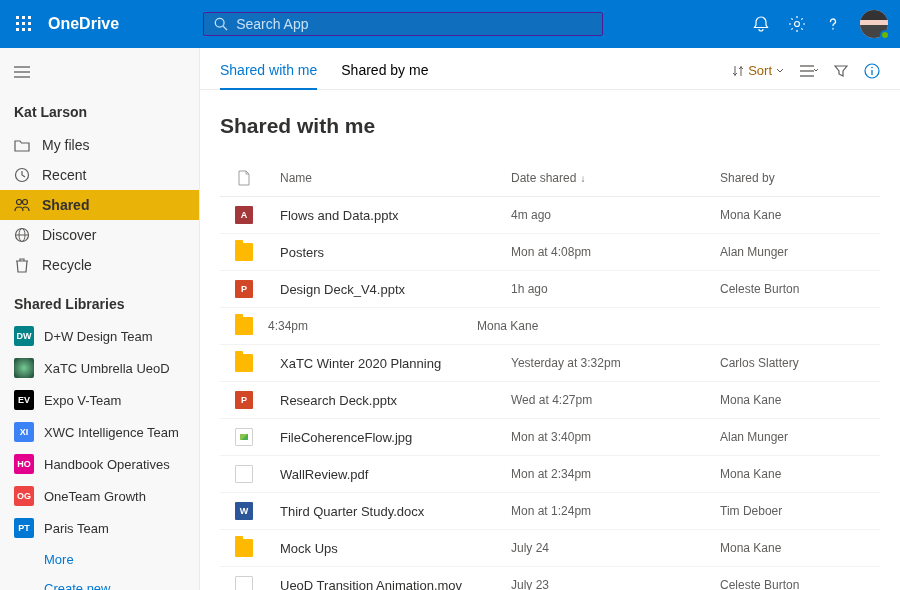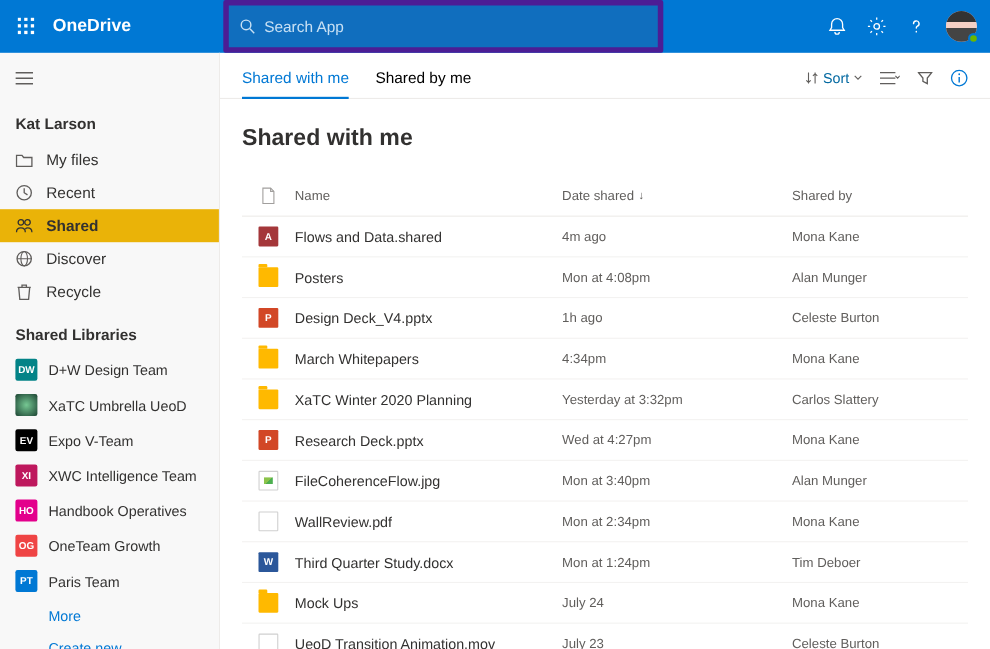--- a/index.html
+++ b/index.html
@@ -1,21 +1,21 @@
 <!DOCTYPE html>
 <html><head>
 <meta charset="utf-8">
 <style>
 * { margin: 0; padding: 0; box-sizing: border-box; font-family: "Segoe UI", -apple-system, sans-serif; }
 body { width: 900px; height: 590px; overflow: hidden; background: #fff; }
 
 .header { height: 48px; background: #0078d4; display: flex; align-items: center; padding: 0 12px; gap: 12px; }
 .app-launcher { width: 24px; height: 24px; display: flex; align-items: center; justify-content: center; cursor: pointer; }
 .app-title { color: #fff; font-size: 16px; font-weight: 600; margin-right: 72px; }
-.search-box { flex: 0 0 400px; height: 48px; background: #106ebe; border: 5px solid #4c1d95; border-radius: 2px; display: flex; align-items: center; padding: 0 10px; gap: 8px; }
+.search-box { flex: 0 0 400px; height: 24px; background: #106ebe; border: 1px solid #4c1d95; border-radius: 2px; display: flex; align-items: center; padding: 0 10px; gap: 8px; }
 .search-box input { flex: 1; background: transparent; border: none; outline: none; color: #fff; font-size: 14px; }
 .search-box input::placeholder { color: #c7e0f4; }
 .header-right { margin-left: auto; display: flex; align-items: center; gap: 18px; }
 .header-icon { cursor: pointer; display: flex; align-items: center; justify-content: center; }
 .avatar { width: 28px; height: 28px; border-radius: 50%; background: #f3d6e4; position: relative; overflow: visible; }
 .avatar-img { width: 100%; height: 100%; border-radius: 50%; background: linear-gradient(#333 0 35%, #f5d0c5 35% 55%, #444 55% 100%); }
 .presence { width: 10px; height: 10px; background: #6bb700; border: 2px solid #0078d4; border-radius: 50%; position: absolute; bottom: -2px; right: -2px; }
 
 .body-wrap { display: flex; height: 542px; }
 .sidebar { width: 200px; background: #f8f8f8; border-right: 1px solid #edebe9; overflow-y: auto; padding-top: 8px; }
@@ -28,29 +28,29 @@
 .lib-item { display: flex; align-items: center; gap: 10px; padding: 6px 14px; font-size: 13px; color: #323130; cursor: pointer; }
 .lib-badge { width: 20px; height: 20px; border-radius: 2px; display: flex; align-items: center; justify-content: center; font-size: 9px; font-weight: 600; color: #fff; flex-shrink: 0; }
 .lib-badge.img { background: radial-gradient(circle, #76c893, #1b4332); }
 .link-item { font-size: 13px; color: #0078d4; padding: 8px 14px 6px 44px; cursor: pointer; }
 
 .main { flex: 1; overflow: hidden; display: flex; flex-direction: column; }
 .tabs-row { display: flex; align-items: center; padding: 10px 20px 0; border-bottom: 1px solid #edebe9; gap: 24px; }
 .tab { font-size: 14px; color: #000000; padding: 4px 0 10px; cursor: pointer; border-bottom: 2px solid transparent; margin-bottom: -1px; }
 .tab.active { color: #0078d4; border-bottom-color: #0078d4; font-weight: 400; }
 .toolbar-right { margin-left: auto; display: flex; align-items: center; gap: 16px; padding-bottom: 6px; }
-.sort-btn { display: flex; align-items: center; gap: 4px; font-size: 13px; color: #0369a1; cursor: pointer; }
+.sort-btn { display: flex; align-items: center; gap: 4px; font-size: 13px; color: #a16207; cursor: pointer; }
 .tool-icon { cursor: pointer; display: flex; }
 
 .content { padding: 24px 20px 0; overflow-y: auto; flex: 1; }
 .page-title { font-size: 21px; font-weight: 600; color: #323130; margin-bottom: 24px; }
 .table { width: 100%; }
 .table-header { display: flex; align-items: center; padding: 8px 0 10px; border-bottom: 1px solid #edebe9; font-size: 12px; color: #605e5c; }
 .col-icon { width: 48px; display: flex; justify-content: center; }
-.col-name { flex: 1; }
+.col-name { flex: 1; margin-left: 12px; }
 .col-date { width: 180px; display: flex; align-items: center; gap: 4px; }
 .col-shared { width: 160px; margin-left: 29px; }
 .table-row { display: flex; align-items: center; padding: 9px 0; border-bottom: 1px solid #f3f2f1; font-size: 13px; color: #323130; cursor: pointer; }
 .table-row .col-date, .table-row .col-shared { font-size: 12px; color: #605e5c; }
 .ficon { width: 18px; height: 18px; border-radius: 1px; display: flex; align-items: center; justify-content: center; font-size: 9px; color: #fff; font-weight: 700; position: relative; }
 .ficon.folder { background: #ffb900; }
 .ficon.folder::before { content: ""; position: absolute; top: -3px; left: 0; width: 8px; height: 3px; background: #ffb900; border-radius: 1px 1px 0 0; }
 .ficon.accdb { background: #a4373a; }
 .ficon.pptx { background: #d24726; }
 .ficon.docx { background: #2b579a; }
@@ -176,21 +176,21 @@
         </div>
         <div class="lib-item">
           <span class="lib-badge img"></span>
           <span>XaTC Umbrella UeoD</span>
         </div>
         <div class="lib-item">
           <span class="lib-badge" style="background:#000000">EV</span>
           <span>Expo V-Team</span>
         </div>
         <div class="lib-item">
-          <span class="lib-badge" style="background:#be185d">XI</span>
+          <span class="lib-badge" style="background:#3b82f6">XI</span>
           <span>XWC Intelligence Team</span>
         </div>
         <div class="lib-item">
           <span class="lib-badge" style="background:#e3008c">HO</span>
           <span>Handbook Operatives</span>
         </div>
         <div class="lib-item">
           <span class="lib-badge" style="background:#ef4444">OG</span>
           <span>OneTeam Growth</span>
         </div>
@@ -257,21 +257,21 @@
             <span>Date shared</span>
             <span class="sort-arrow">↓</span>
           </div>
           <div class="col-shared">Shared by</div>
         </div>
         <div id="rows">
             <div class="table-row">
               <div class="col-icon">
                 <div class="ficon accdb">A</div>
               </div>
-              <div class="col-name">Flows and Data.shared</div>
+              <div class="col-name">Flows and Data.pptx</div>
               <div class="col-date">4m ago</div>
               <div class="col-shared">Mona Kane</div>
             </div>
             <div class="table-row">
               <div class="col-icon">
                 <div class="ficon folder"></div>
               </div>
               <div class="col-name">Posters</div>
               <div class="col-date">Mon at 4:08pm</div>
               <div class="col-shared">Alan Munger</div>
@@ -281,21 +281,20 @@
                 <div class="ficon pptx">P</div>
               </div>
               <div class="col-name">Design Deck_V4.pptx</div>
               <div class="col-date">1h ago</div>
               <div class="col-shared">Celeste Burton</div>
             </div>
             <div class="table-row">
               <div class="col-icon">
                 <div class="ficon folder"></div>
               </div>
-              <div class="col-name">March Whitepapers</div>
               <div class="col-date">4:34pm</div>
               <div class="col-shared">Mona Kane</div>
             </div>
             <div class="table-row">
               <div class="col-icon">
                 <div class="ficon folder"></div>
               </div>
               <div class="col-name">XaTC Winter 2020 Planning</div>
               <div class="col-date">Yesterday at 3:32pm</div>
               <div class="col-shared">Carlos Slattery</div>

